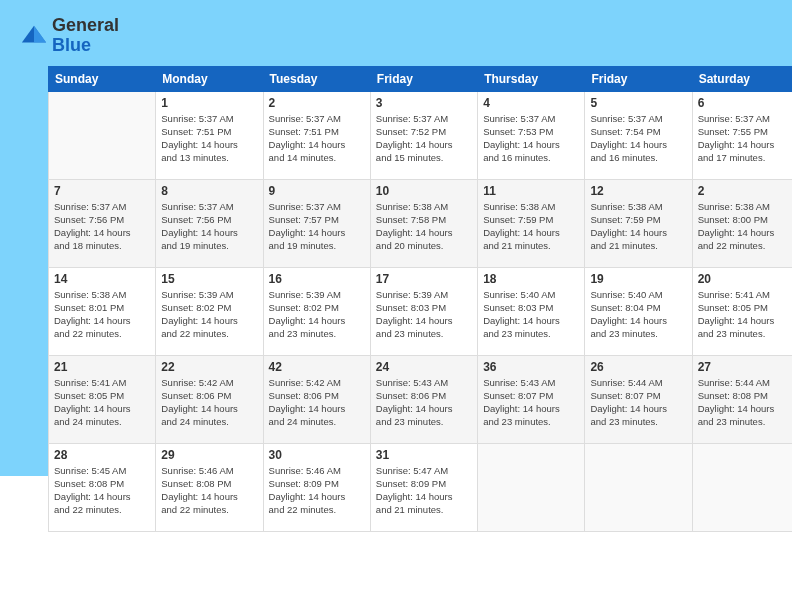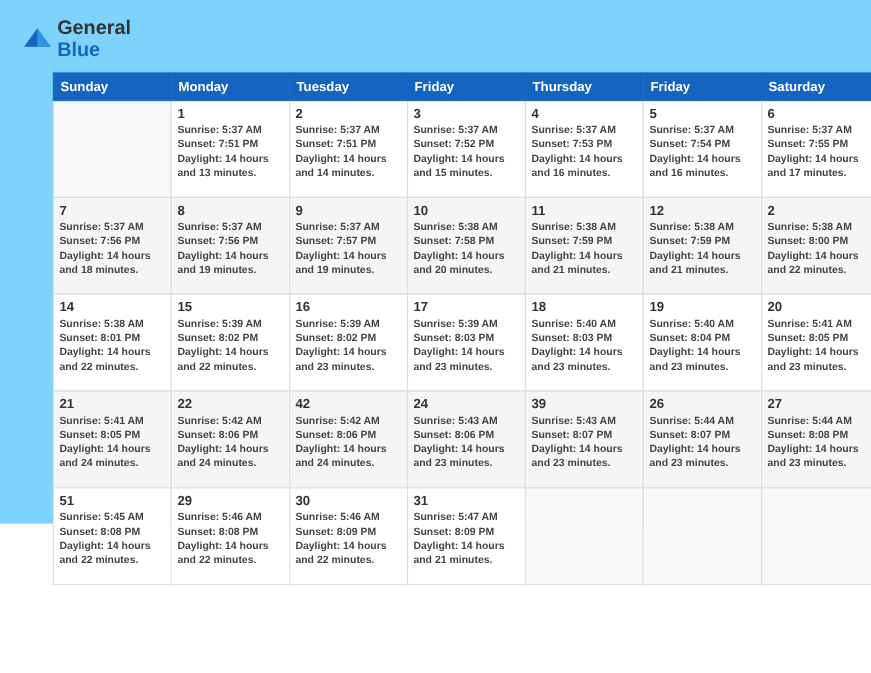--- a/index.html
+++ b/index.html
@@ -91,21 +91,20 @@
       font-size: 12px;
       font-weight: bold;
       color: #333;
       display: block;
       margin-bottom: 2px;
     }
     .day-info {
       font-size: 9.5px;
       color: #444;
       line-height: 1.4;
-      font-weight: bold;
     }
     .row-shaded td {
       background: #f5f5f5;
     }
   </style>
 </head>
 <body>
 
 <div class="page">
   <div class="header">
@@ -234,35 +233,35 @@
           </td>
           <td>
             <span class="day-num">42</span>
             <div class="day-info">Sunrise: 5:42 AM<br>Sunset: 8:06 PM<br>Daylight: 14 hours<br>and 24 minutes.</div>
           </td>
           <td>
             <span class="day-num">24</span>
             <div class="day-info">Sunrise: 5:43 AM<br>Sunset: 8:06 PM<br>Daylight: 14 hours<br>and 23 minutes.</div>
           </td>
           <td>
-            <span class="day-num">39</span>
+            <span class="day-num">36</span>
             <div class="day-info">Sunrise: 5:43 AM<br>Sunset: 8:07 PM<br>Daylight: 14 hours<br>and 23 minutes.</div>
           </td>
           <td>
             <span class="day-num">26</span>
             <div class="day-info">Sunrise: 5:44 AM<br>Sunset: 8:07 PM<br>Daylight: 14 hours<br>and 23 minutes.</div>
           </td>
           <td>
             <span class="day-num">27</span>
             <div class="day-info">Sunrise: 5:44 AM<br>Sunset: 8:08 PM<br>Daylight: 14 hours<br>and 23 minutes.</div>
           </td>
         </tr>
         <tr>
           <td>
-            <span class="day-num">51</span>
+            <span class="day-num">28</span>
             <div class="day-info">Sunrise: 5:45 AM<br>Sunset: 8:08 PM<br>Daylight: 14 hours<br>and 22 minutes.</div>
           </td>
           <td>
             <span class="day-num">29</span>
             <div class="day-info">Sunrise: 5:46 AM<br>Sunset: 8:08 PM<br>Daylight: 14 hours<br>and 22 minutes.</div>
           </td>
           <td>
             <span class="day-num">30</span>
             <div class="day-info">Sunrise: 5:46 AM<br>Sunset: 8:09 PM<br>Daylight: 14 hours<br>and 22 minutes.</div>
           </td>

